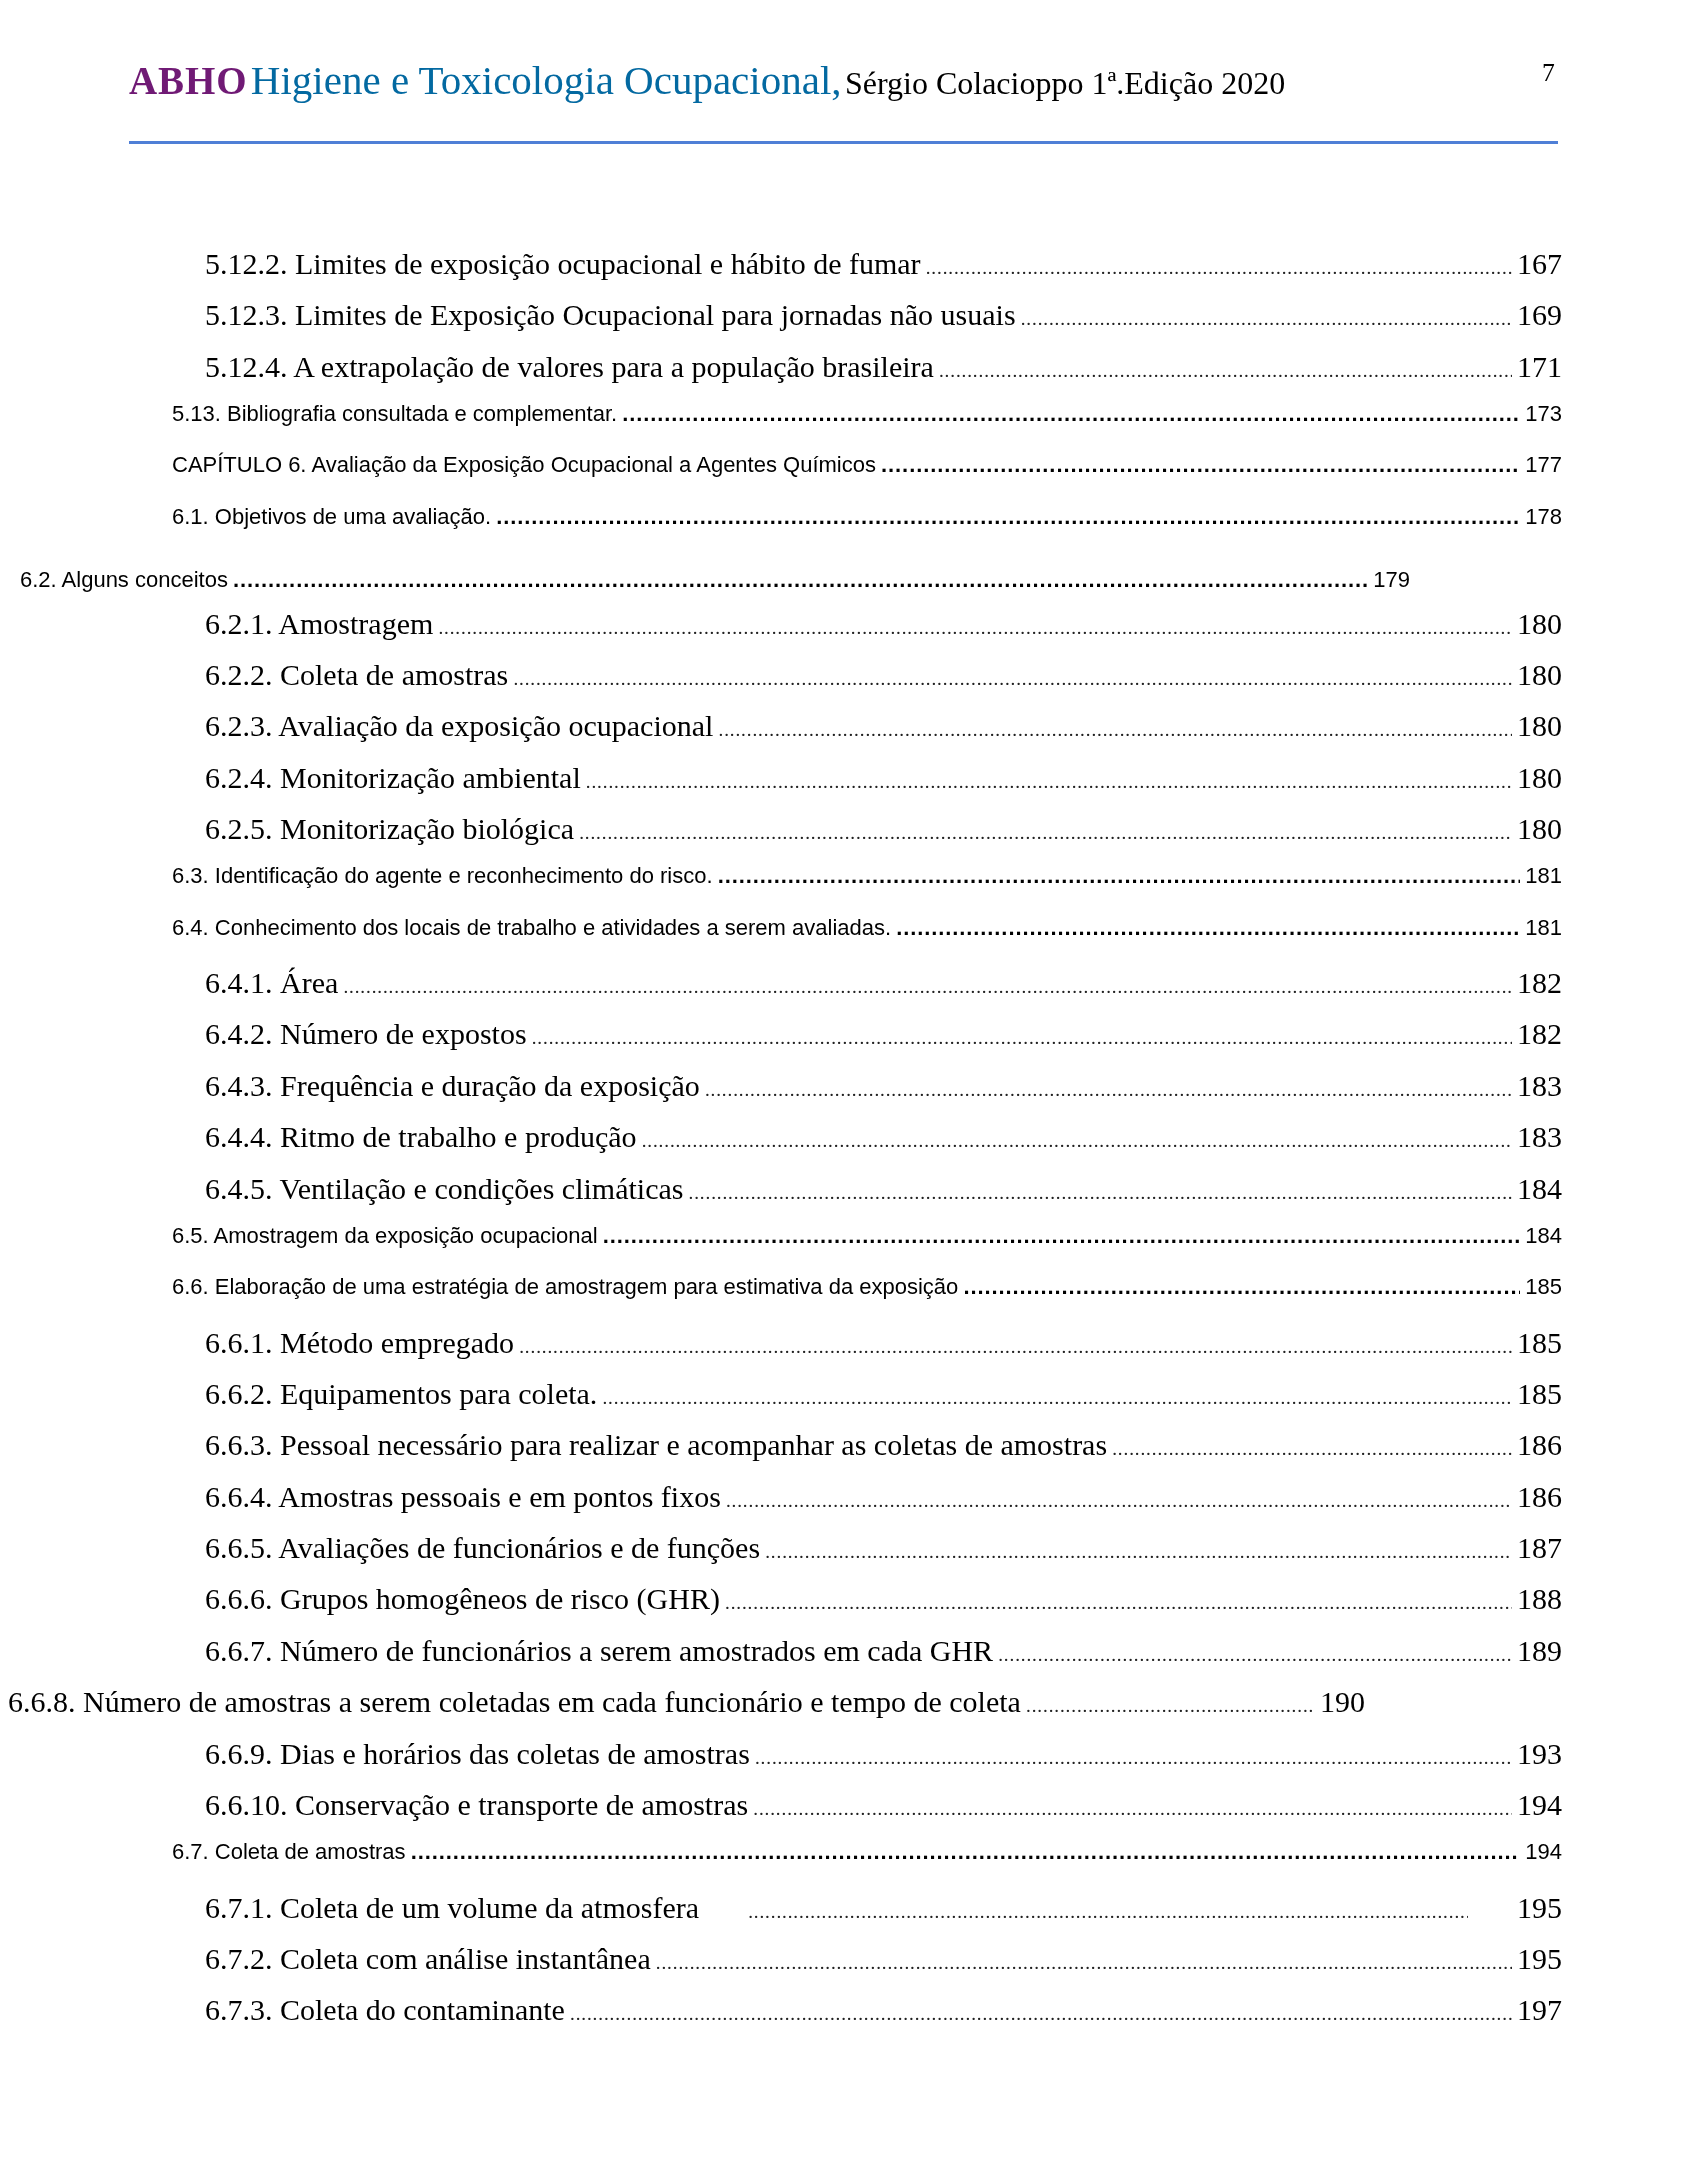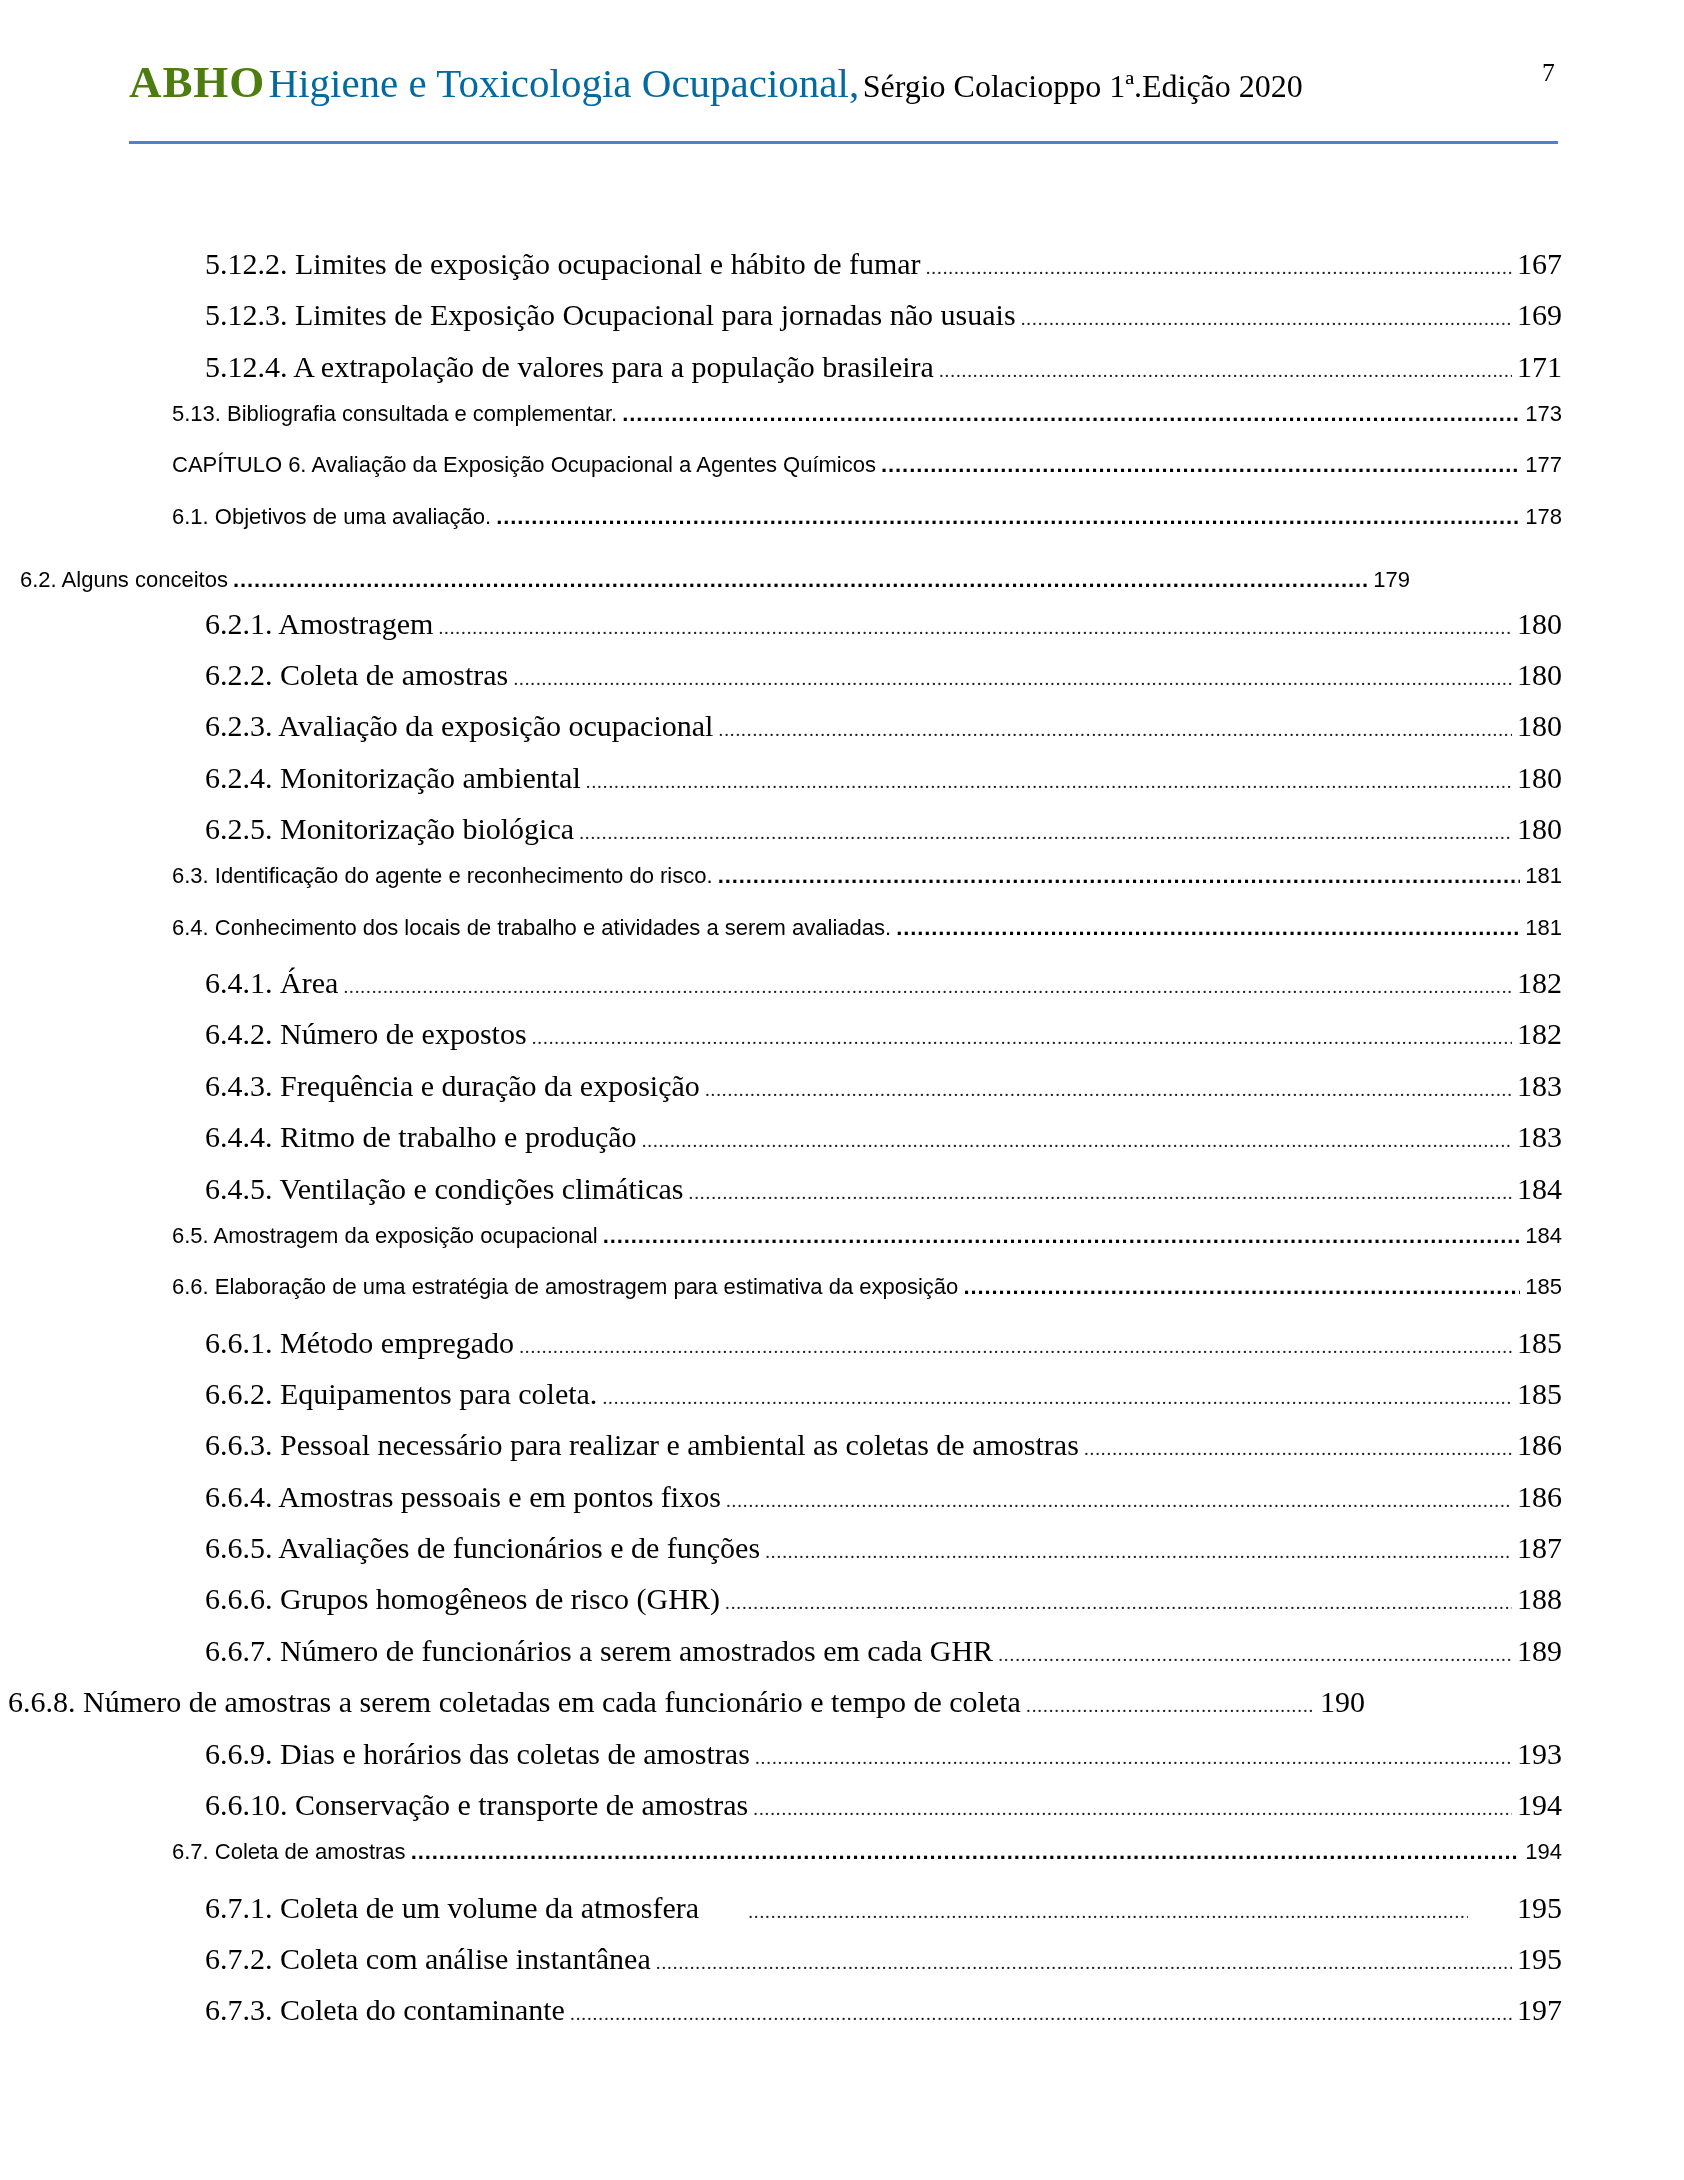--- a/index.html
+++ b/index.html
@@ -1,18 +1,18 @@
 <!DOCTYPE html>
 <html style="font-size:13.6px"><head>
 <meta charset="utf-8">
 <style>
   html, body { margin: 0; padding: 0; background: #ffffff; }
   body { width: 1685px; height: 2181px; position: relative; overflow: hidden; color: #000; }
   .header { position: absolute; left: 129px; top: 53px; width: 1431px; height: 77px; }
-  .brand { font-family: "Liberation Serif", serif; font-weight: bold; font-size: 45px; color: #4d7c0f; letter-spacing: 0.9px; }
+  .brand { font-family: "Liberation Serif", serif; font-weight: bold; font-size: 39px; color: #701a75; letter-spacing: 0.9px; }
   .title { font-family: "Liberation Serif", serif; font-size: 41px; color: #0369a1; }
   .author { font-family: "Liberation Serif", serif; font-size: 32px; color: #000; }
   .head-line { position: absolute; left: 0; top: 3.4px; white-space: nowrap; }
   .page-num { position: absolute; left: 1542px; top: 58px; font-family: "Liberation Serif", serif; font-size: 25.6px; }
   .rule { position: absolute; left: 129px; top: 141px; width: 1429px; height: 2.6px; background: #4f7fd6; }
   .toc { position: absolute; left: 0; top: 247px; width: 1685px; }
   .row { position: absolute; left: 0; width: 1685px; height: 51px; display: flex; align-items: baseline; }
   .row .label { white-space: nowrap; }
   .row .dots { flex: 1; overflow: hidden; white-space: nowrap; margin: 0 5.1px; letter-spacing: 0.9px; }
   .row .page { white-space: nowrap; text-align: right; }
@@ -146,21 +146,21 @@
       <span class="label">6.6.1. Método empregado</span>
       <span class="dots">................................................................................................................................................................................................................................................................................................................................................................................................................</span>
       <span class="page">185</span>
     </div>
     <div class="row l2" style="top: 1130px;">
       <span class="label">6.6.2. Equipamentos para coleta.</span>
       <span class="dots">................................................................................................................................................................................................................................................................................................................................................................................................................</span>
       <span class="page">185</span>
     </div>
     <div class="row l2" style="top: 1181px;">
-      <span class="label">6.6.3. Pessoal necessário para realizar e ambiental as coletas de amostras</span>
+      <span class="label">6.6.3. Pessoal necessário para realizar e acompanhar as coletas de amostras</span>
       <span class="dots">................................................................................................................................................................................................................................................................................................................................................................................................................</span>
       <span class="page">186</span>
     </div>
     <div class="row l2" style="top: 1233px;">
       <span class="label">6.6.4. Amostras pessoais e em pontos fixos</span>
       <span class="dots">................................................................................................................................................................................................................................................................................................................................................................................................................</span>
       <span class="page">186</span>
     </div>
     <div class="row l2" style="top: 1284px;">
       <span class="label">6.6.5. Avaliações de funcionários e de funções</span>

